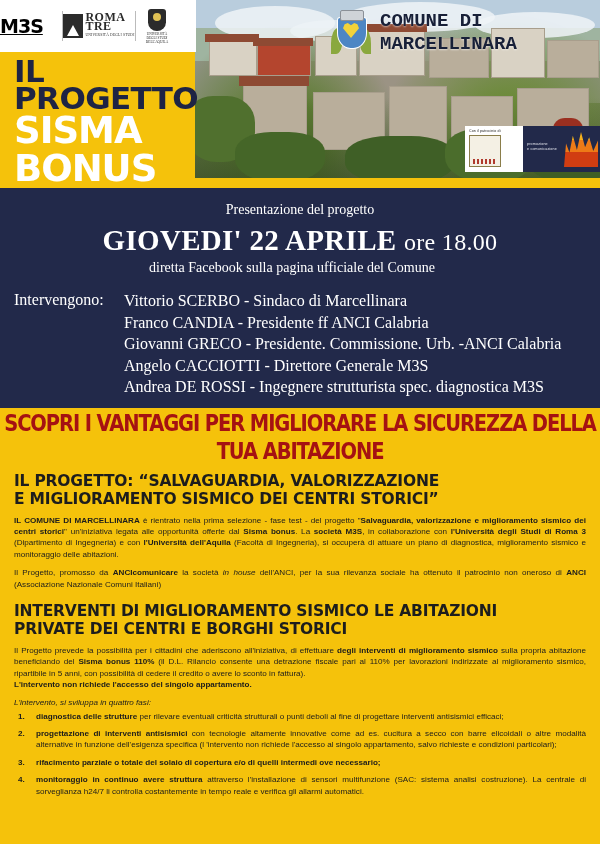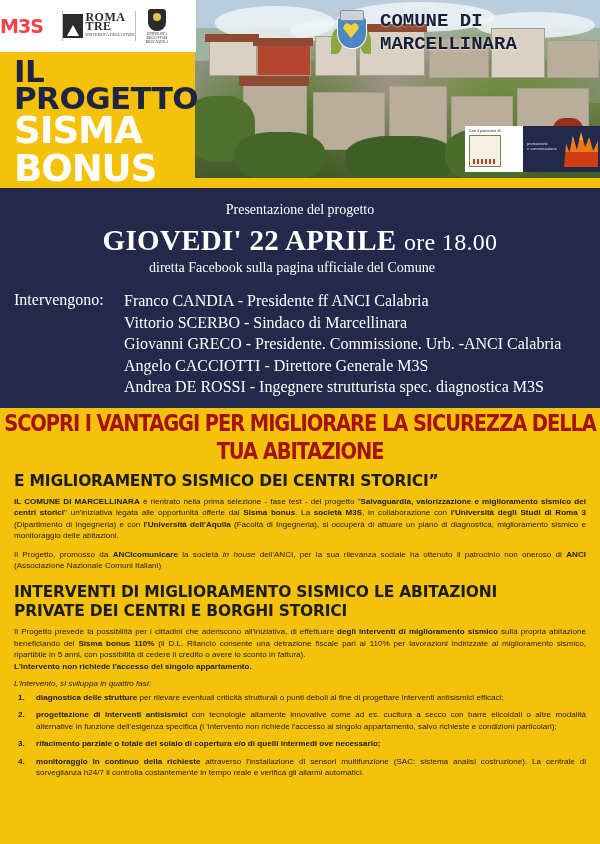--- a/index.html
+++ b/index.html
@@ -31,21 +31,21 @@
   .bld.red{background:#b4452e;}
   .roof{position:absolute;background:#8e4a33;}
   .veg{position:absolute;border-radius:40% 40% 45% 45%;}
 
   .hero-left{position:absolute;left:0;top:0;width:200px;height:188px;}
   .logobar{
     position:absolute;left:0;top:0;width:196px;height:52px;background:#ffffff;
     display:flex;align-items:center;gap:0px;
   }
   .logo-cell{display:flex;align-items:center;justify-content:center;height:44px;}
-  .logo-m3s{width:62px;font-family:"DejaVu Sans", sans-serif;font-weight:bold;font-size:19px;color:#ef4444;letter-spacing:-1px;}
+  .logo-m3s{width:62px;font-family:"DejaVu Sans", sans-serif;font-weight:bold;font-size:19px;color:#000000;letter-spacing:-1px;text-decoration:underline;}
   .logo-div{width:1px;height:30px;background:#bbb;}
   .logo-roma{width:72px;display:flex;align-items:center;gap:2px;}
   .roma-mark{width:20px;height:24px;background:#2b2b2b;position:relative;}
   .roma-mark:after{content:"";position:absolute;left:4px;bottom:2px;width:0;height:0;border-left:6px solid transparent;border-right:6px solid transparent;border-bottom:11px solid #fff;}
   .roma-txt{font-family:"Liberation Serif", serif;font-size:9px;line-height:9px;color:#2b2b2b;}
   .roma-txt b{display:block;font-size:12px;letter-spacing:.5px;}
   .roma-txt i{display:block;font-style:normal;font-size:3.6px;letter-spacing:.2px;}
   .logo-aq{width:42px;text-align:center;}
   .aq-shield{width:18px;height:22px;margin:0 auto;background:#2b2b2b;border-radius:3px 3px 50% 50%/3px 3px 40% 40%;position:relative;}
   .aq-shield:after{content:"";position:absolute;left:5px;top:4px;width:8px;height:8px;background:#e0c255;border-radius:50%;}
@@ -216,35 +216,36 @@
     <p class="ev-sub">Presentazione del progetto</p>
     <p class="ev-date">
       <span>GIOVEDI' 22 APRILE</span>
       <span class="ore">ore 18.00</span>
     </p>
     <p class="ev-live">diretta Facebook sulla pagina ufficiale del Comune</p>
 
     <div class="speakers">
       <div class="sp-label">Intervengono:</div>
       <div class="sp-list">
+        <div>Vittorio SCERBO - Sindaco di Marcellinara</div>
         <div>Franco CANDIA - Presidente ff  ANCI Calabria</div>
-        <div>Vittorio SCERBO - Sindaco di Marcellinara</div>
         <div>Giovanni GRECO - Presidente. Commissione. Urb. -ANCI Calabria</div>
         <div>Angelo CACCIOTTI - Direttore Generale M3S</div>
         <div>Andrea DE ROSSI -  Ingegnere strutturista spec. diagnostica M3S</div>
       </div>
     </div>
   </div>
 
   <div class="redband">
     <h2>SCOPRI I VANTAGGI PER MIGLIORARE LA SICUREZZA  DELLA TUA ABITAZIONE</h2>
   </div>
 
   <div class="body">
     <div class="h3">
+      <div>IL PROGETTO: “SALVAGUARDIA, VALORIZZAZIONE</div>
       <div>E MIGLIORAMENTO SISMICO DEI CENTRI STORICI”</div>
     </div>
 
     <p class="para"><b>IL COMUNE DI MARCELLINARA</b> è rientrato nella prima selezione - fase test - del progetto "<b>Salvaguardia, valorizzazione e miglioramento sismico dei centri storici</b>" un'iniziativa legata alle opportunità offerte dal <b>Sisma bonus</b>.  La <b>società M3S</b>, in collaborazione con <b>l'Università degli Studi di Roma 3</b> (Dipartimento di Ingegneria) e con <b>l'Università dell'Aquila</b> (Facoltà di Ingegneria), si occuperà di attuare un piano di diagnostica, miglioramento sismico e monitoraggio delle abitazioni.</p>
     <p class="para">Il Progetto, promosso da <b>ANCIcomunicare</b> la società <i>in house</i> dell'ANCI, per la sua rilevanza sociale ha ottenuto il patrocinio non oneroso di <b>ANCI</b> (Associazione Nazionale Comuni Italiani)</p>
 
     <div class="h3 second">
       <div>INTERVENTI DI MIGLIORAMENTO SISMICO LE ABITAZIONI</div>
       <div>PRIVATE DEI CENTRI E BORGHI STORICI</div>
     </div>
@@ -261,17 +262,17 @@
       <li>
         <span class="num">2.</span>
         <span><b>progettazione di interventi antisismici</b> con tecnologie altamente innovative come ad es. cucitura a secco con barre elicoidali o altre modalità alternative in funzione dell'esigenza specifica (l 'intervento non richiede l'accesso al singolo appartamento, salvo richieste e condizioni particolari);</span>
       </li>
       <li>
         <span class="num">3.</span>
         <span><b>rifacimento parziale o totale del solaio di copertura e/o di quelli intermedi ove necessario;</b></span>
       </li>
       <li>
         <span class="num">4.</span>
-        <span><b>monitoraggio in continuo della richieste</b> attraverso l'installazione di sensori multifunzione (SAC: sistema analisi costruzione). La centrale di sorveglianza h24/7 li controlla costantemente in tempo reale e verifica gli allarmi automatici.</span>
+        <span><b>monitoraggio in continuo avere struttura</b> attraverso l'installazione di sensori multifunzione (SAC: sistema analisi costruzione). La centrale di sorveglianza h24/7 li controlla costantemente in tempo reale e verifica gli allarmi automatici.</span>
       </li>
     </ol>
   </div>
 </div>
 
 </body></html>

